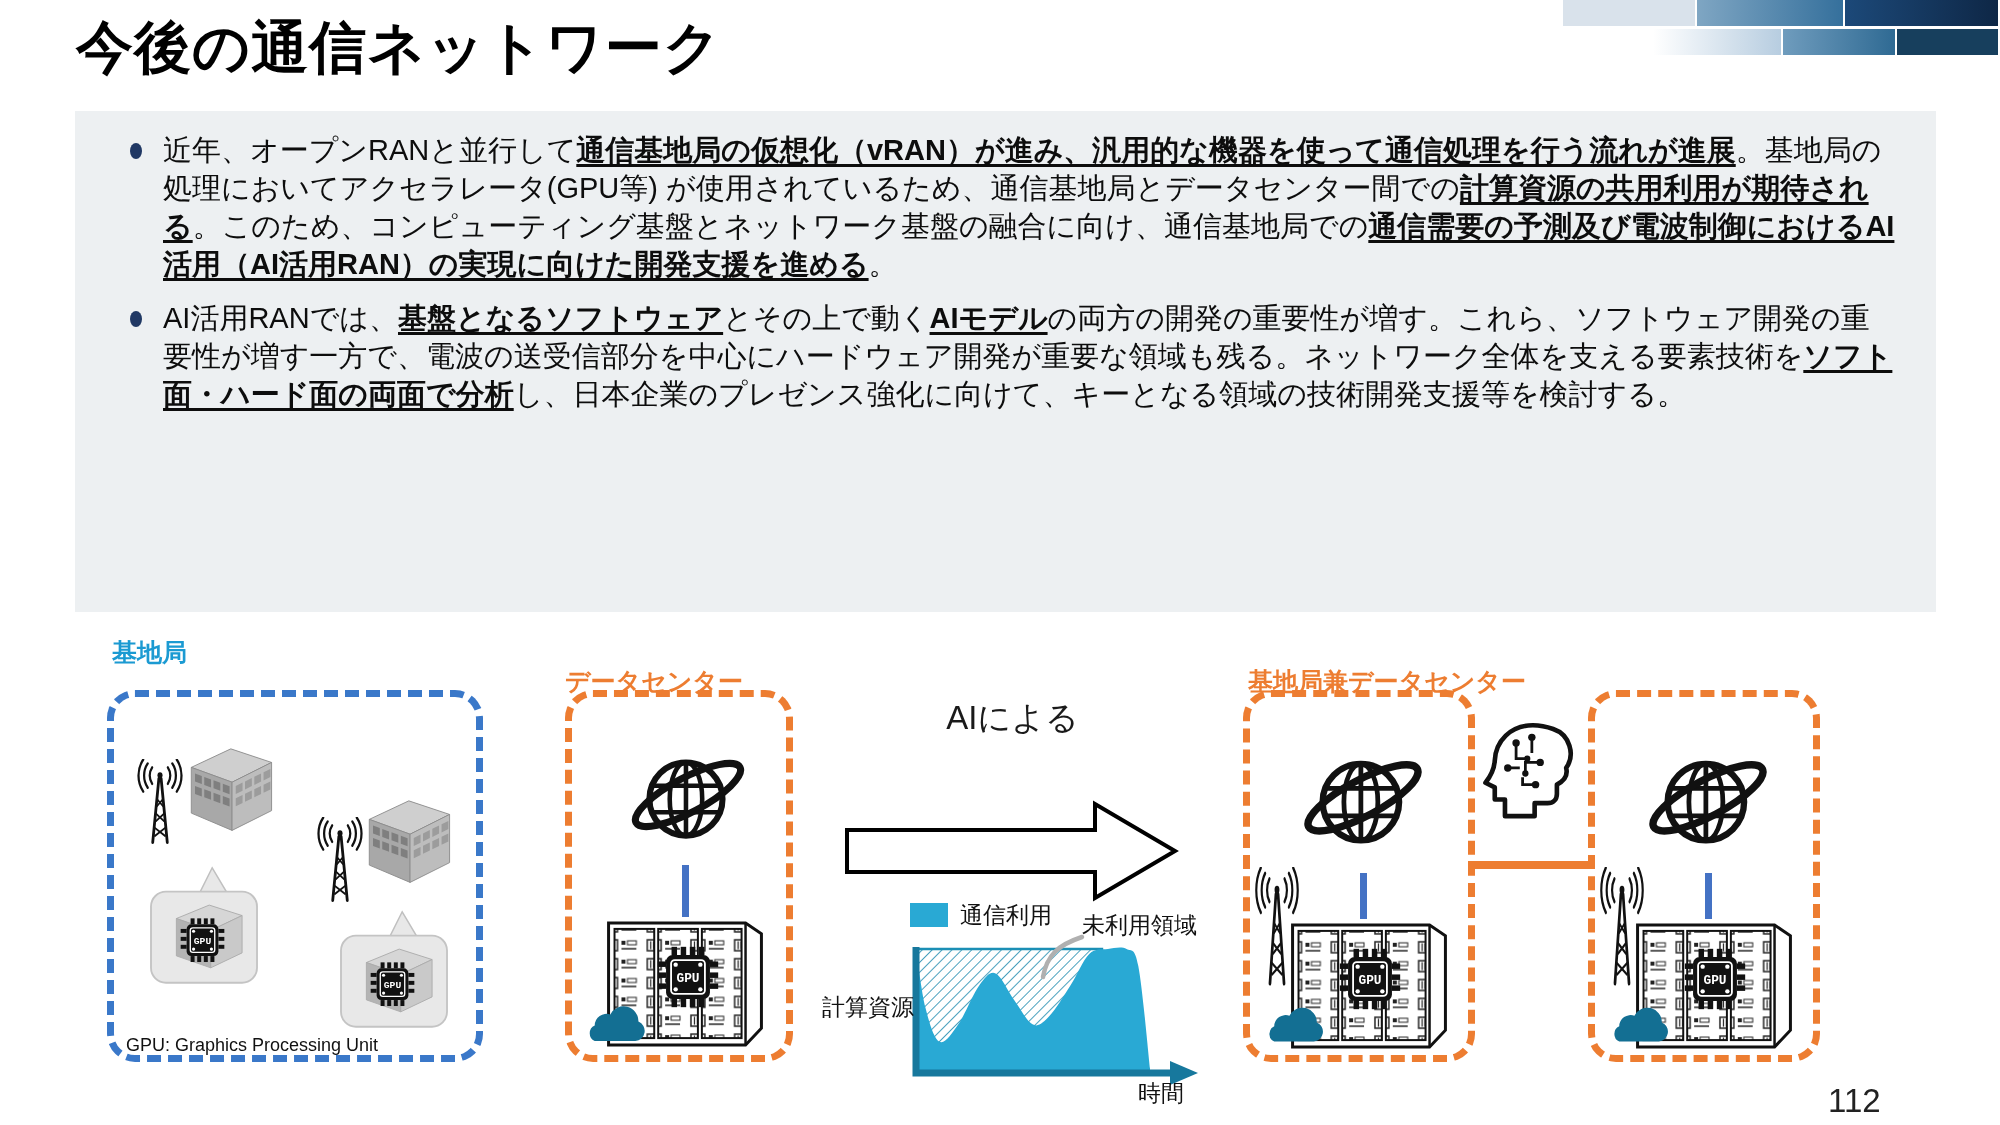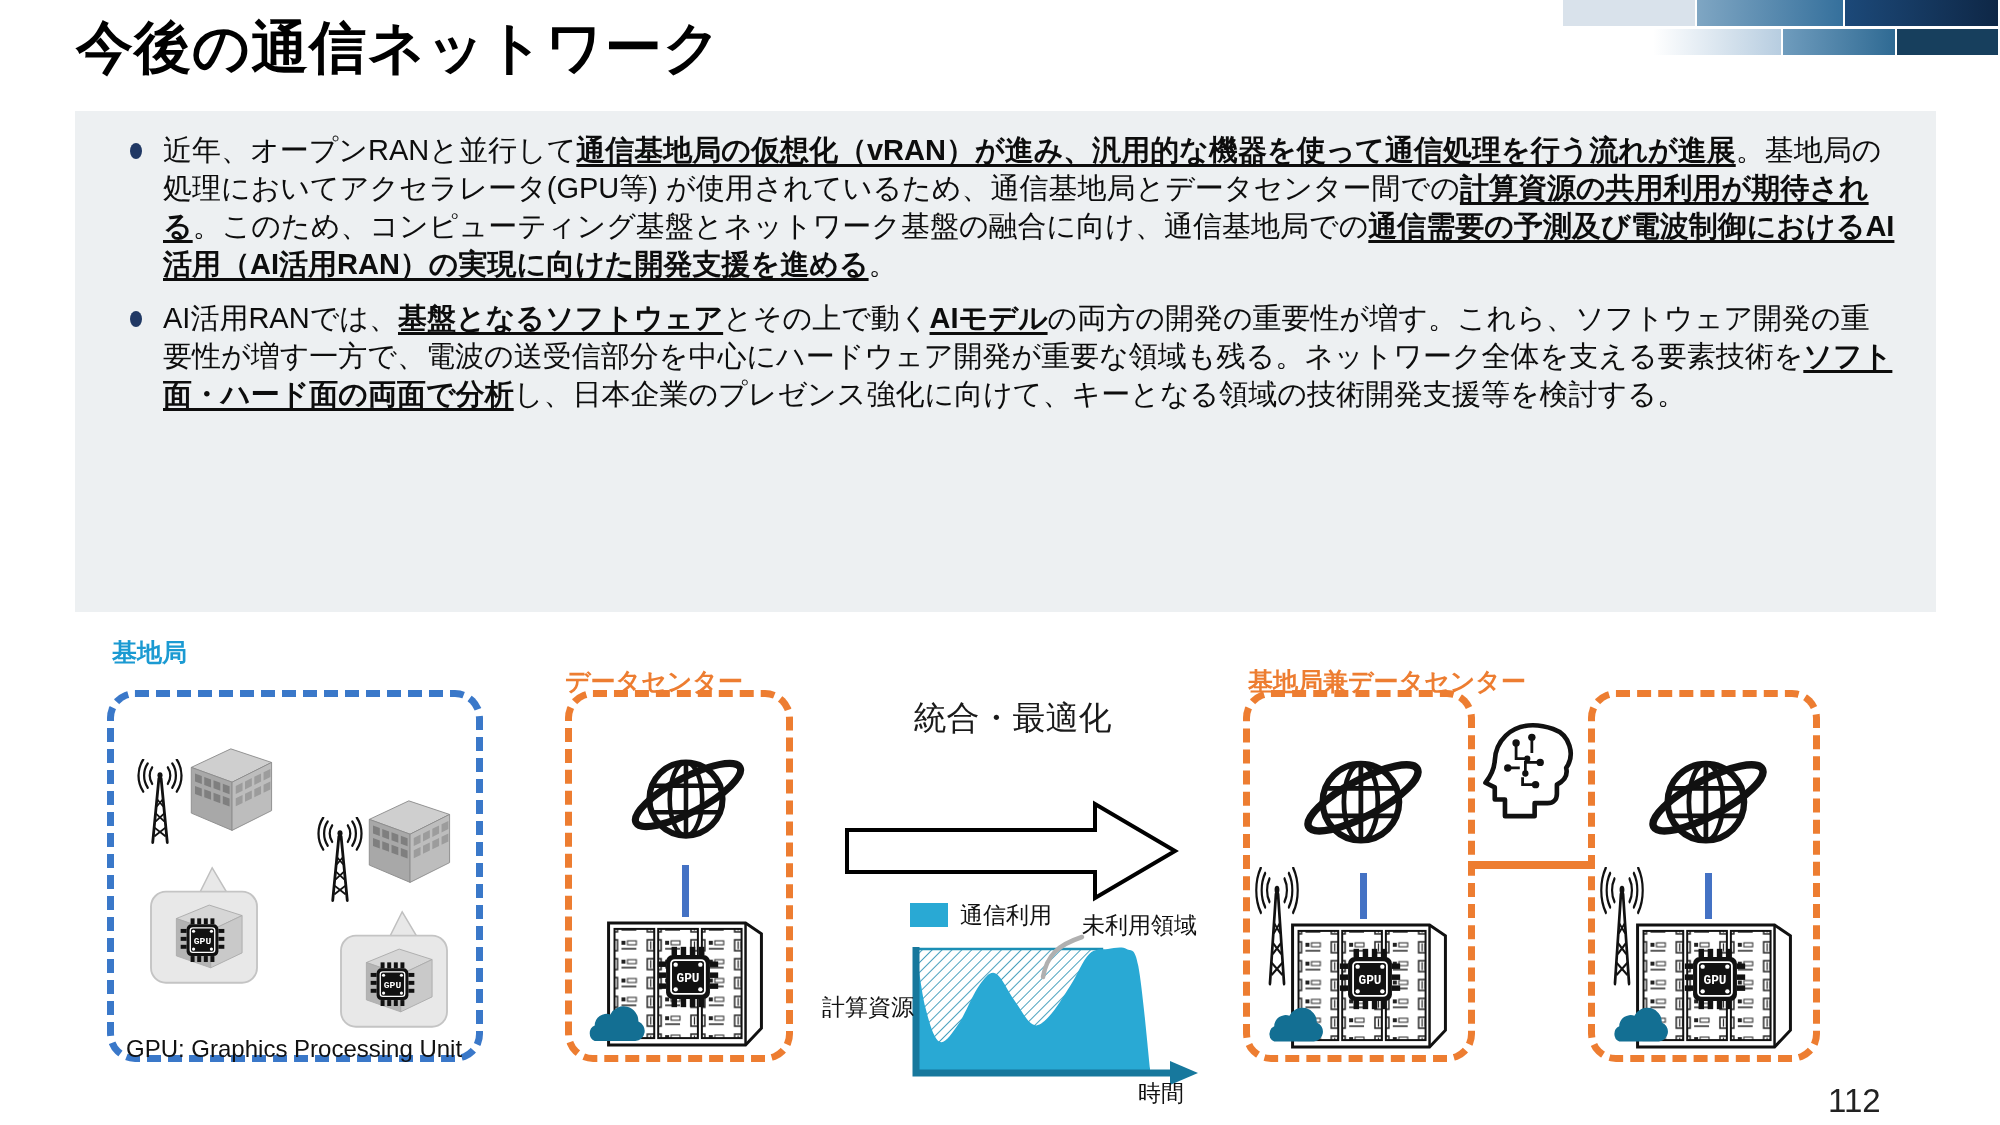--- a/index.html
+++ b/index.html
@@ -47,21 +47,21 @@
   .lbl-blue{color:#1b9ad2;}
   .lbl-orange{color:#ed7d31;margin-top:29px;}
   
   .box{position:absolute;box-sizing:border-box;border-radius:28px;}
   .dash-blue{border:7px dashed #3a78c9;}
   .dash-orange{border:7px dashed #ed7d31;}
   .ic{position:absolute;overflow:visible;}
   .vline{position:absolute;background:#4472c4;}
   .oline{position:absolute;background:#ed7d31;}
   .gpu-caption{
-    position:absolute;left:12px;top:338px;font-size:24px;color:#111;white-space:nowrap;
+    position:absolute;left:12px;top:338px;font-size:18px;color:#111;white-space:nowrap;
   }
   
   .ai-text{
     position:absolute;left:845px;top:696px;width:335px;text-align:center;
     font-size:33px;line-height:43px;color:#1a1a1a;
   }
   
   .chip-label{font-family:"Liberation Mono","DejaVu Sans Mono",monospace;font-weight:700;fill:#fff;}
   
   .chart-text{font-size:23px;fill:#111;font-family:"Liberation Sans","DejaVu Sans",sans-serif;}
@@ -266,21 +266,21 @@
     <svg class="ic" style="left:84px;top:248px;width:64px;height:64px;" viewBox="0 0 70 70">
       <use href="#sym-gpu"></use>
       <text x="35" y="40.5" text-anchor="middle" class="chip-label" font-size="14">GPU</text>
     </svg>
     <svg class="ic" style="left:4px;top:296px;width:78px;height:54px;">
         <use href="#sym-cloud"></use>
       </svg>
   </div>
 
   <div class="ai-text">
-    <div>統合・最適化</div>
+    <div>AIによる</div>
   </div>
   <svg class="abs" style="left:845px;top:798px;" width="335" height="106" viewBox="0 0 335 106">
     <polygon points="2,32 250,32 250,6 330,53 250,100 250,74 2,74" fill="#fff" stroke="#000" stroke-width="4"></polygon>
   </svg>
 
   <svg id="usage-chart" class="abs" style="left:820px;top:893px;" width="380" height="218" viewBox="0 0 380 218">
     <defs>
       <pattern id="hatch" width="7" height="7" patternUnits="userSpaceOnUse" patternTransform="rotate(45)">
         <line x1="0" y1="0" x2="0" y2="7" stroke="#1b89ae" stroke-width="1.6"></line>
       </pattern>

